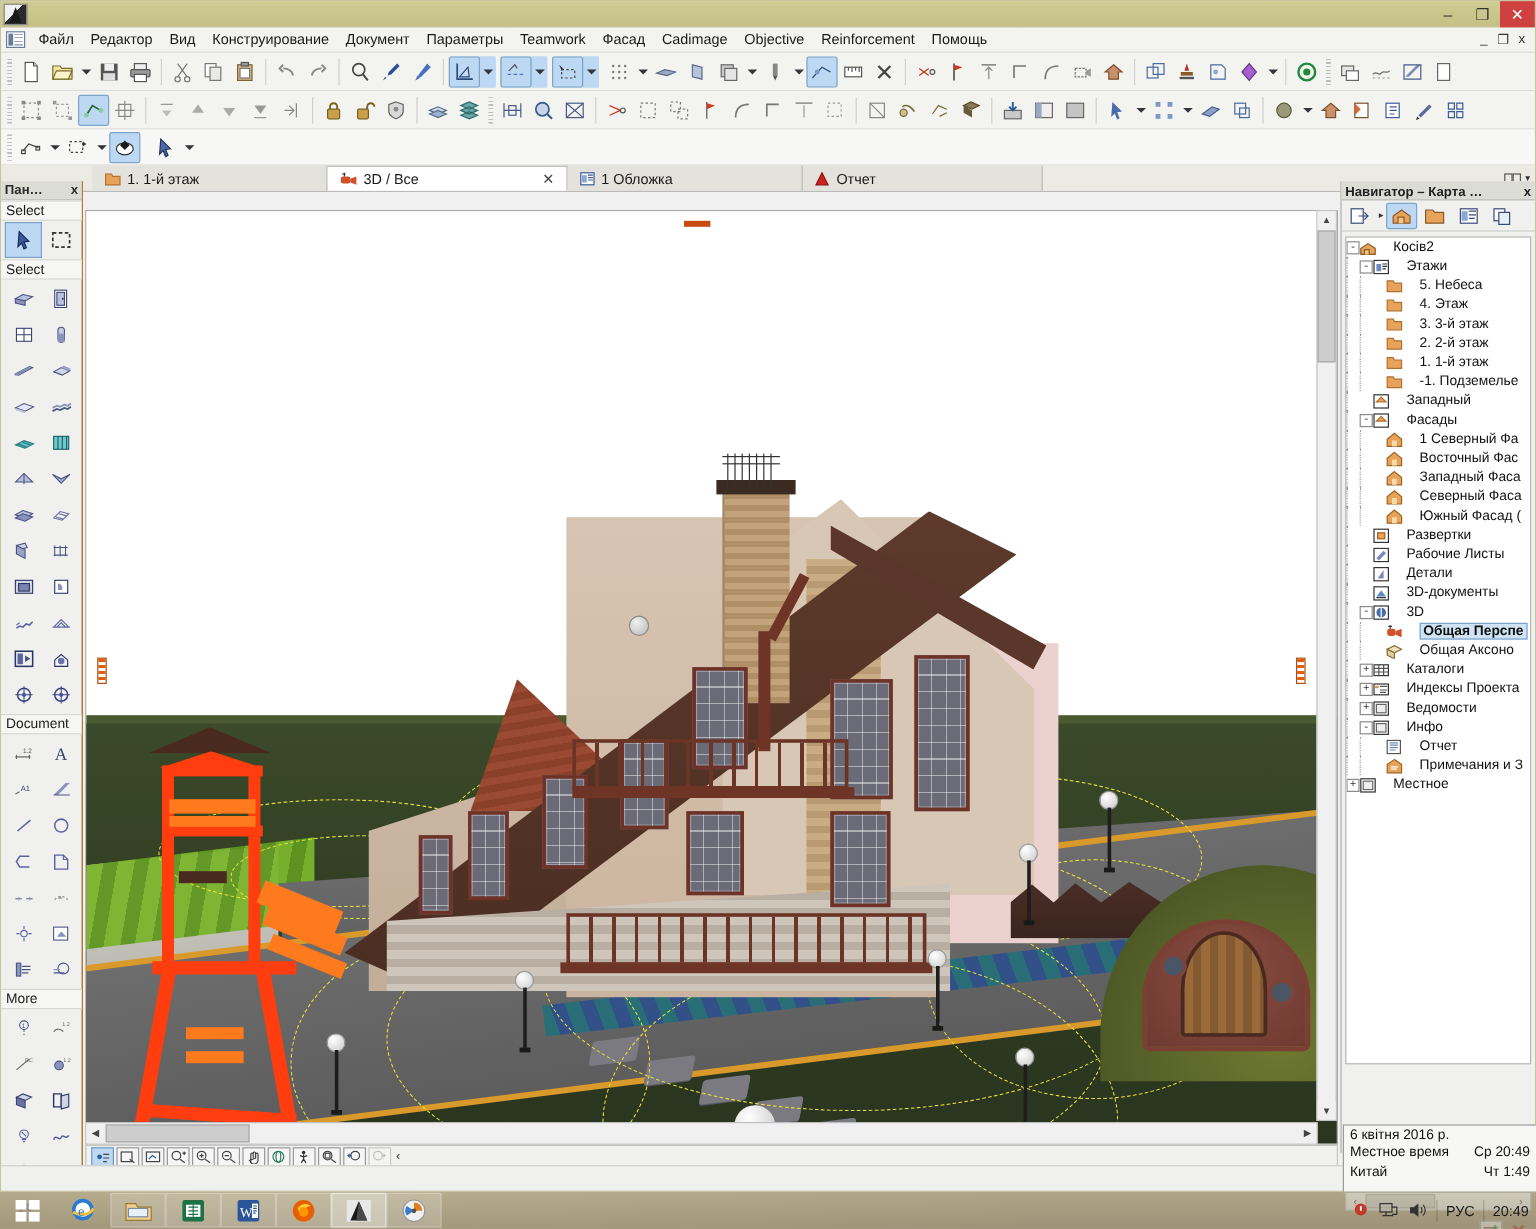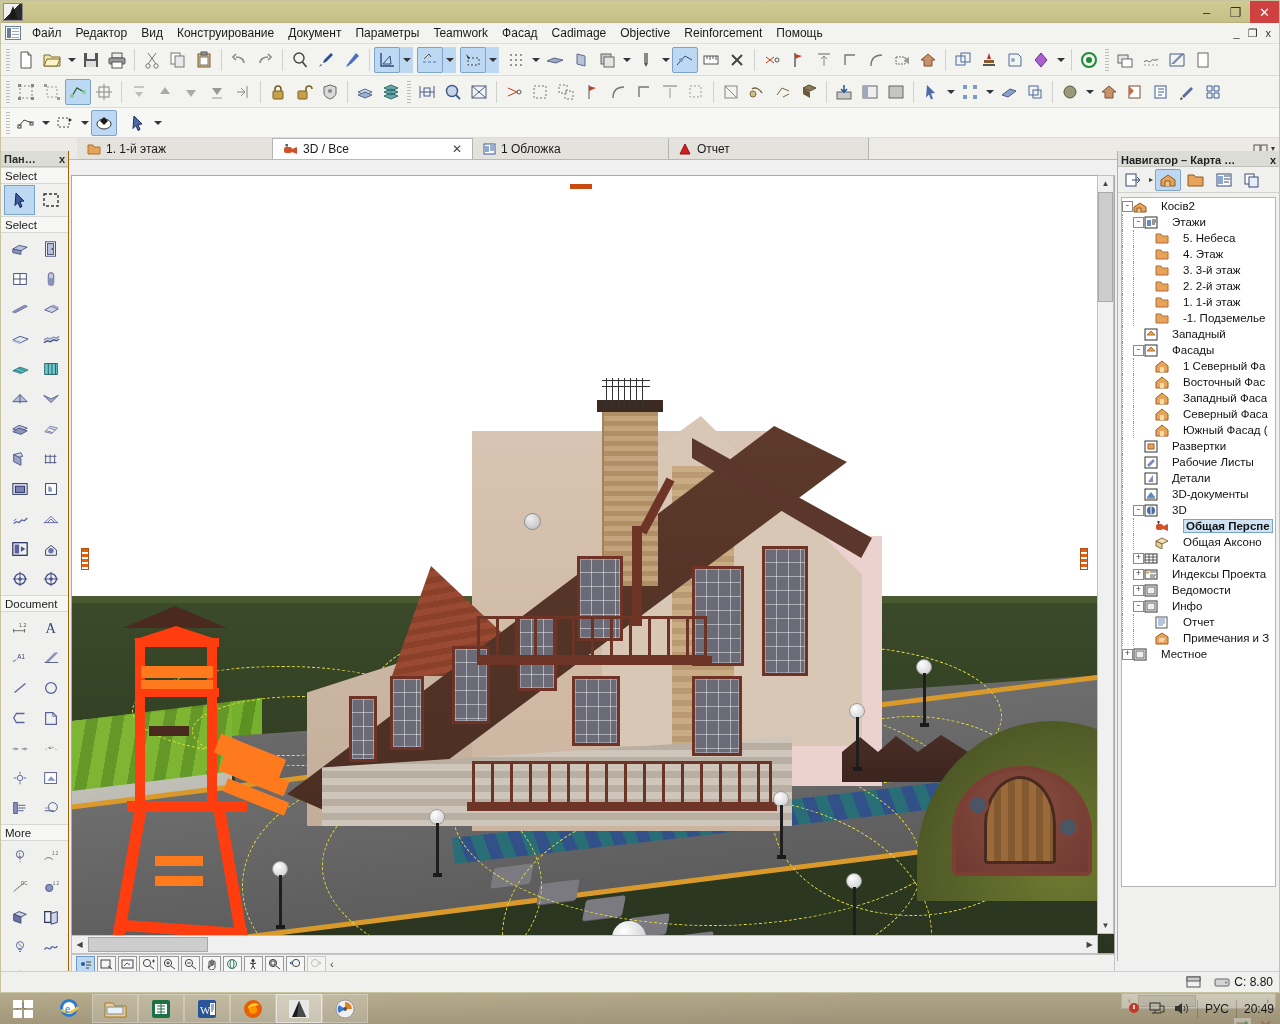--- a/index.html
+++ b/index.html
@@ -2053,20 +2053,31 @@
       <span style="display:flex;align-items:center;gap:4px">
         <svg width="16" height="12">
             <rect x="1" y="3" width="14" height="7" rx="1" fill="#d4d4d4" stroke="#666"></rect>
             <circle cx="12" cy="6.5" r="1" fill="#777"></circle>
           </svg>
         <span>C: 8.80</span>
       </span>
     </div>
   </div>
 
+  <div id="clock-pop">
+    <div>6 квітня 2016 р.</div>
+    <div class="r">
+      <span>Местное время</span>
+      <span>Ср 20:49</span>
+    </div>
+    <div class="r">
+      <span>Китай</span>
+      <span>Чт 1:49</span>
+    </div>
+  </div>
 
 </div>
 
 <div id="taskbar">
   <div class="tb-item">
     <svg width="22" height="22">
         <rect x="1" y="2" width="9" height="8" fill="#fff"></rect>
         <rect x="12" y="2" width="9" height="8" fill="#fff"></rect>
         <rect x="1" y="12" width="9" height="8" fill="#fff"></rect>
         <rect x="12" y="12" width="9" height="8" fill="#fff"></rect>

